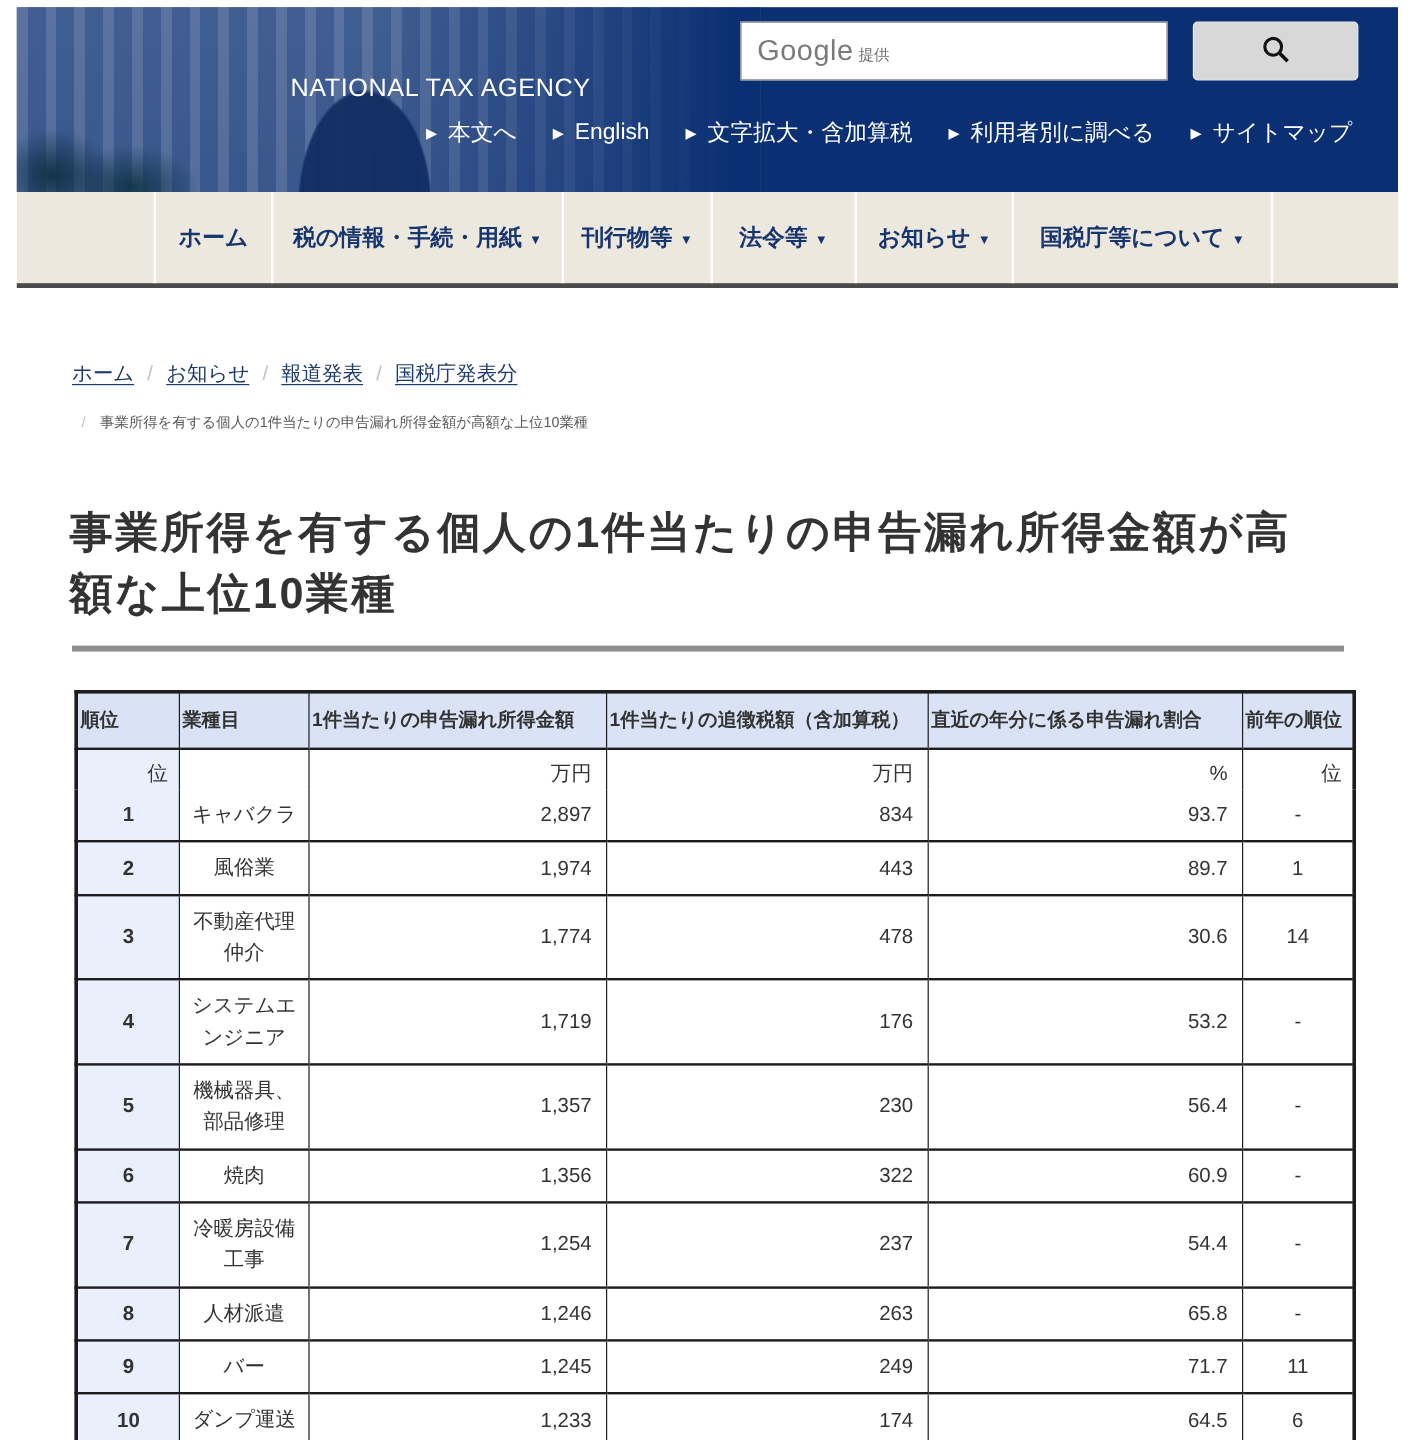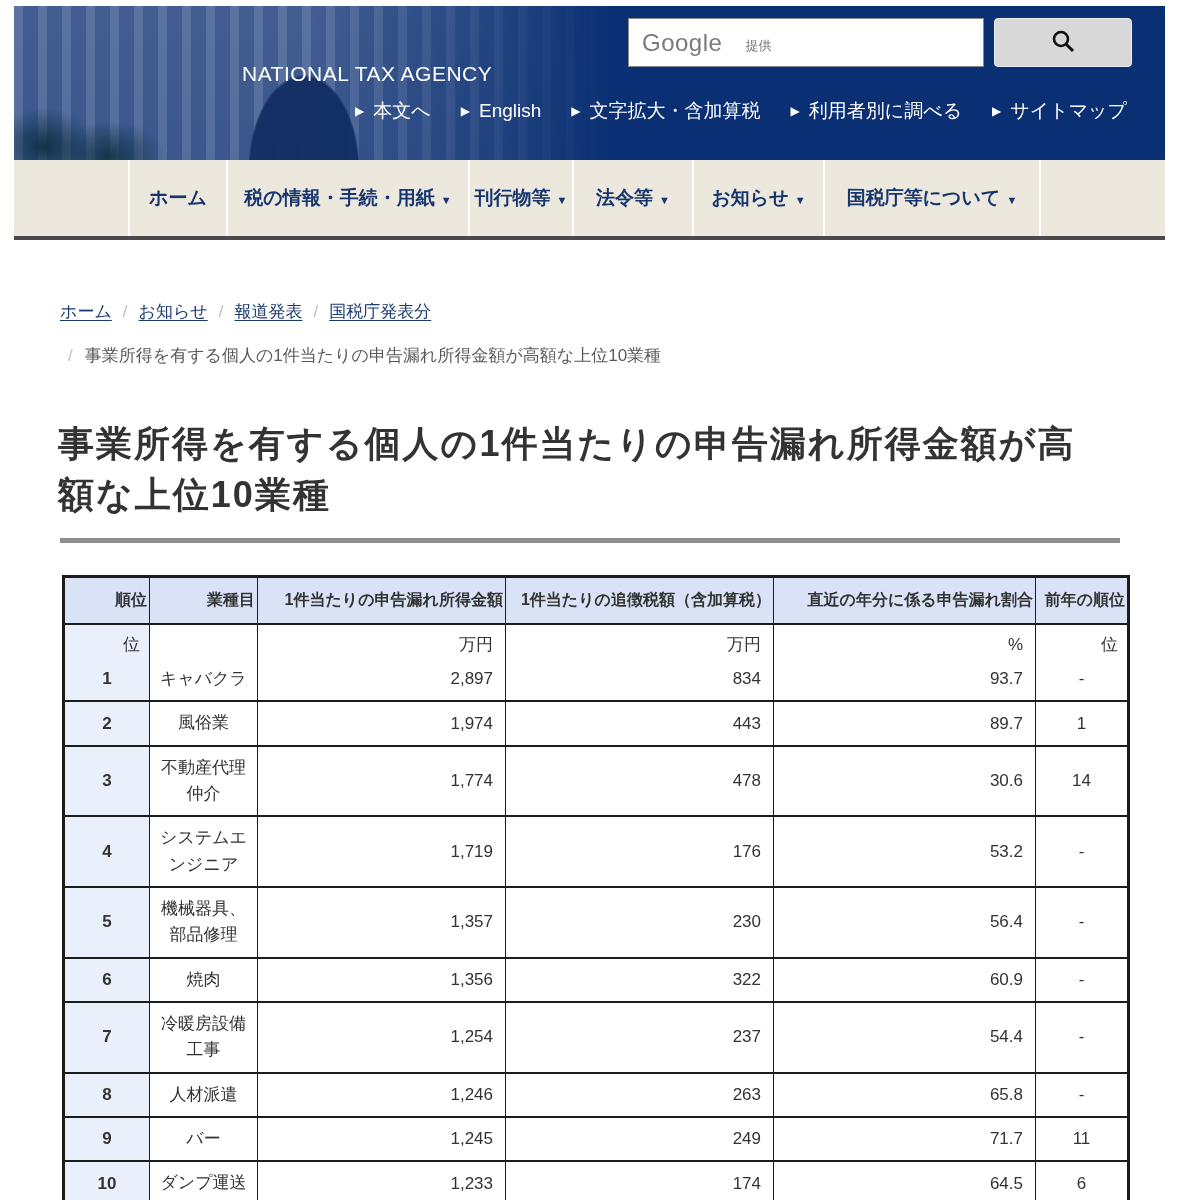--- a/index.html
+++ b/index.html
@@ -26,27 +26,27 @@
       linear-gradient(#8ba0c4,#6d86b2);
   }
   .banner .logo {
     position:absolute; left:44px; top:32px; z-index:2;
     color:#fff; font-size:45px; font-weight:bold; letter-spacing:3px; cursor:pointer;
   }
   .banner .agency-en {
     position:absolute; left:228px; top:56px; z-index:2;
     color:#fff; font-size:21px; font-weight:500; letter-spacing:.5px;
   }
-  .search-area { position:absolute; top:12px; right:33px; z-index:3; display:flex; gap:10px; }
+  .search-area { position:absolute; top:12px; right:33px; z-index:3; display:flex; gap:21px; }
   .search-box {
     width:356px; height:49px; background:#fff; border:1px solid #8a8a8a;
     display:flex; align-items:center; padding-left:13px; cursor:text;
   }
   .g-brand { color:#7a7a7a; font-size:24px; letter-spacing:.5px; }
-  .g-suffix { color:#6f6f6f; font-size:13px; margin-left:23px; margin-top:7px; }
+  .g-suffix { color:#6f6f6f; font-size:13px; margin-left:4px; margin-top:7px; }
   .search-btn {
     width:138px; height:49px; background:#d8d8d8; border:1px solid #ececec;
     border-radius:4px; display:flex; align-items:center; justify-content:center; cursor:pointer;
   }
   .util-links {
     position:absolute; right:38px; top:92px; z-index:3;
     display:flex; gap:30px; align-items:center;
   }
   .ulink { display:flex; align-items:center; color:#fff; cursor:pointer; }
   .uarrow { font-size:12px; margin-right:9px; }
@@ -57,29 +57,29 @@
     position:absolute; left:14px; top:160px; width:1151px; height:80px;
     background:#ece8dd; display:flex; border-bottom:4px solid #4a4a4a;
   }
   .spacer-left { width:114px; height:100%; }
   .spacer-right { flex:1; height:100%; border-left:2px solid #fff; }
   .nav-item {
     height:100%; display:flex; align-items:center; justify-content:center;
     border-left:2px solid #fff; color:#17356f; font-size:19px; font-weight:bold;
     cursor:pointer; white-space:nowrap;
   }
-  .nav-0{width:98px} .nav-1{width:242px} .nav-2{width:104px}
+  .nav-0{width:98px} .nav-1{width:242px} .nav-2{width:124px}
   .nav-3{width:120px} .nav-4{width:131px} .nav-5{width:216px}
   .caret { font-size:11px; margin-left:6px; margin-top:3px; }
 
   
   .breadcrumb { position:absolute; left:60px; top:300px; font-size:17px; white-space:nowrap; }
   .crumb-link { color:#1d3a6e; text-decoration:underline; text-underline-offset:3px; cursor:pointer; }
   .crumb-sep { color:#c2c2c2; margin:0 11px; }
-  .crumb-current-line { position:absolute; left:68px; top:344px; font-size:17px; color:#595959; }
+  .crumb-current-line { position:absolute; left:68px; top:344px; font-size:12px; color:#595959; }
   .crumb-current-line .crumb-sep2 { color:#c2c2c2; margin-right:12px; }
 
   
   .page-title {
     position:absolute; left:58px; top:418px; width:1020px;
     font-size:36px; font-weight:bold; color:#333; letter-spacing:2px; line-height:1.42;
   }
   .title-rule {
     position:absolute; left:60px; top:538px; width:1060px; height:5px;
     background:#8e8e8e; border:none;
@@ -90,21 +90,21 @@
     position:absolute; left:62px; top:575px; width:1065px;
     border-collapse:collapse; table-layout:fixed; font-size:17px; color:#333;
     border:3px solid #1c1c1c;
   }
   .rank-table th, .rank-table td {
     border-left:1px solid #1c1c1c; border-bottom:2px solid #1c1c1c;
   }
   .rank-table th:first-child, .rank-table td:first-child { border-left:none; }
   .rank-table th {
     background:#d9e3f5; font-weight:bold; font-size:16px;
-    text-align:right; padding:12px 2px; white-space:nowrap;
+    text-align:left; padding:12px 2px; white-space:nowrap;
   }
   tr.units td { border-bottom:none; padding:8px 9px 2px 2px; }
   tr.units td.u-rank { background:#e9effb; text-align:right; }
   tr.units td.u-num  { text-align:right; padding-right:12px; }
   tr.units td.u-prev { text-align:right; }
   .c-rank { background:#e9effb; font-weight:bold; text-align:center; padding:10px 4px; }
   .c-industry { text-align:center; line-height:1.55; padding:8px 6px; }
   .c-num { text-align:right; padding:10px 12px 10px 4px; }
   .c-prev { text-align:center; padding:10px 4px; }
 </style>

